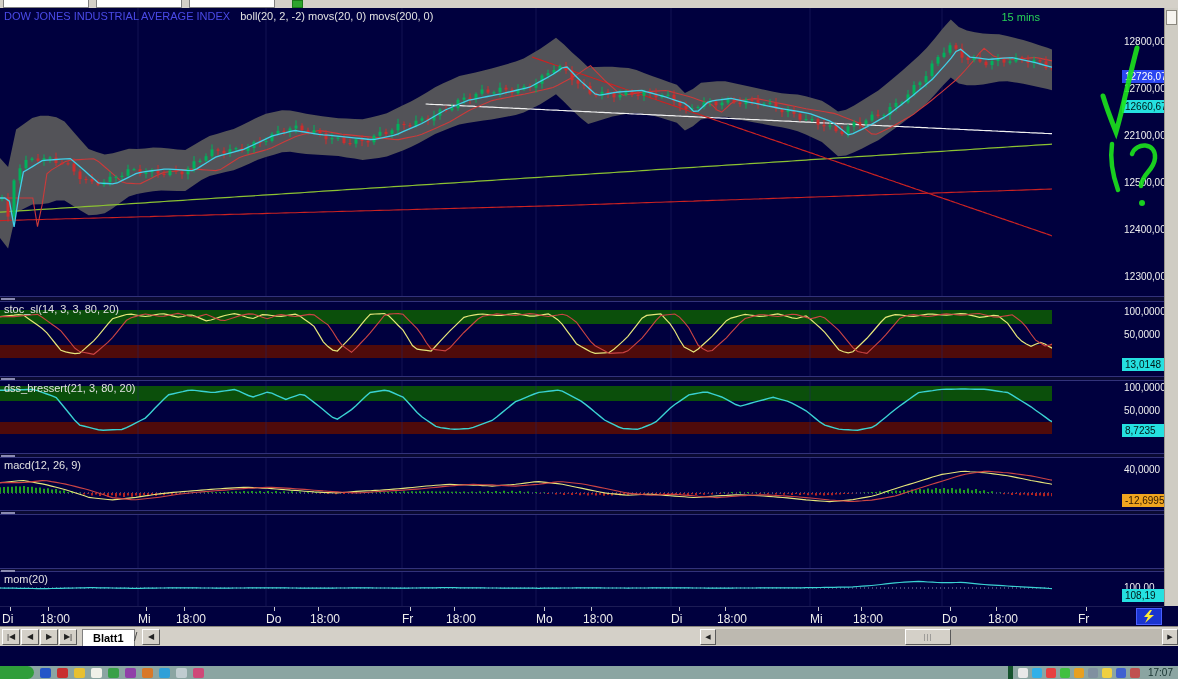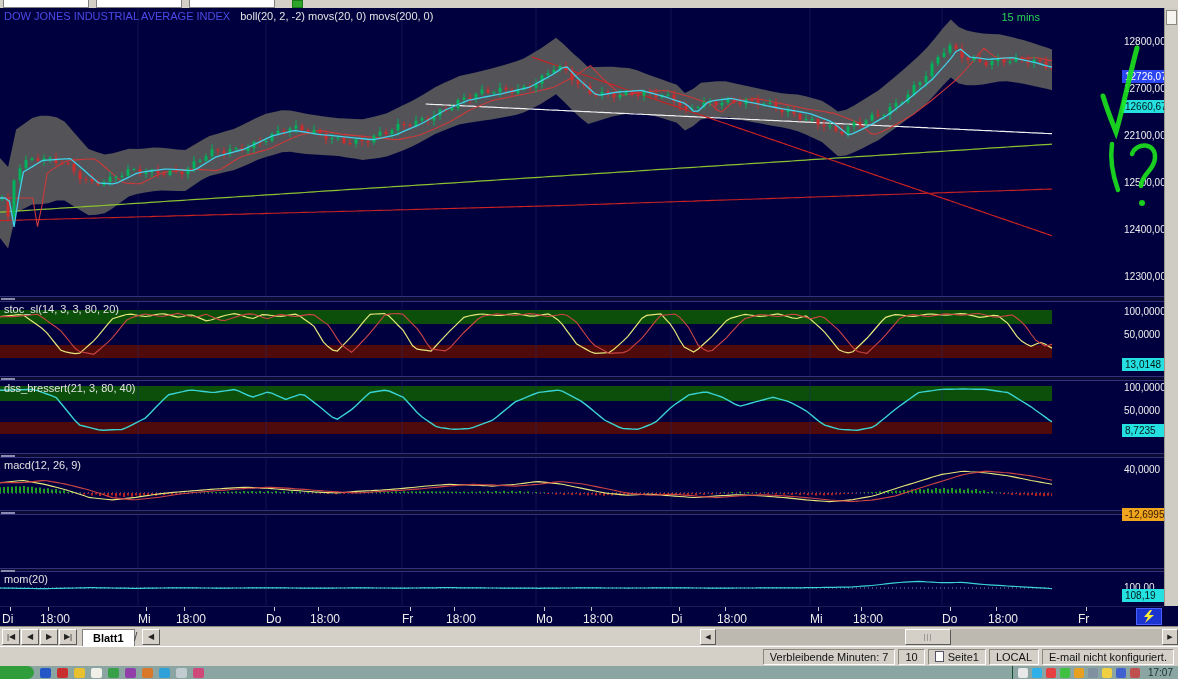--- a/index.html
+++ b/index.html
@@ -47,21 +47,21 @@
   .hs-thumb{position:absolute;left:205px;top:0;width:46px;height:16px;background:#d4d0c8;border:1px solid;border-color:#fff #5a5a5a #5a5a5a #fff;font-size:7px;text-align:center;line-height:14px;color:#777;letter-spacing:1px}
 
   .statusbar{position:absolute;left:0;top:646px;width:1178px;height:20px;background:#d4d0c8;border-top:1px solid #fff;display:flex;align-items:center;justify-content:flex-end;gap:3px;padding-right:4px;font-size:11px;color:#111;z-index:20}
   .sb-seg{border:1px solid;border-color:#8a877e #fff #fff #8a877e;height:16px;padding:0 6px;display:flex;align-items:center;gap:4px;background:#d4d0c8;white-space:nowrap}
   .page-icon{width:9px;height:11px;background:#fff;border:1px solid #556;display:inline-block}
 
   .taskbar{position:absolute;left:0;top:666px;width:1178px;height:13px;background:#8ba5a2;display:flex;align-items:center;z-index:20}
   .start-frag{width:34px;height:13px;background:#2f9e3a;border-radius:0 7px 7px 0;flex:none}
   .ql-icon{width:11px;height:10px;margin-left:6px;border-radius:2px;flex:none}
   .tb-spacer{flex:1}
-  .tray{display:flex;align-items:center;gap:4px;padding:4px 5px;border-left:1px solid #14532d;height:13px}
+  .tray{display:flex;align-items:center;gap:4px;padding:4px 5px;border-left:5px solid #14532d;height:13px}
   .tray-icon{width:10px;height:10px;border-radius:2px;flex:none}
   .clock{font-size:10px;color:#14302e;margin-left:4px;white-space:nowrap}
 </style>
 </head>
 <body>
 
 <div class="app">
 
   <div class="top-strip">
     <div class="ts-box" style="left:3px;width:86px"></div>
@@ -491,21 +491,21 @@
         <polyline points="0.0,14.6 4.7,14.1 9.4,13.6 14.1,13.2 18.7,12.7 23.4,13.0 28.1,16.4 32.8,19.8 37.5,23.1 42.2,26.5 46.9,30.9 51.5,36.7 56.2,42.5 60.9,48.3 65.6,49.9 70.3,50.8 75.0,51.7 79.7,51.2 84.4,47.1 89.0,43.0 93.7,38.9 98.4,33.6 103.1,27.9 107.8,22.1 112.5,16.8 117.2,15.3 121.8,13.9 126.5,12.5 131.2,12.2 135.9,13.0 140.6,13.8 145.3,14.5 150.0,13.8 154.6,12.9 159.3,12.0 164.0,11.8 168.7,12.9 173.4,14.1 178.1,15.2 182.8,14.5 187.4,13.1 192.1,13.0 196.8,14.9 201.5,16.9 206.2,18.8 210.9,18.0 215.6,16.5 220.3,14.9 224.9,13.5 229.6,12.5 234.3,11.6 239.0,12.6 243.7,14.2 248.4,15.7 253.1,16.5 257.7,14.5 262.4,12.6 267.1,12.8 271.8,13.5 276.5,14.1 281.2,14.4 285.9,13.6 290.5,12.9 295.2,12.1 299.9,14.1 304.6,17.4 309.3,20.7 314.0,24.4 318.7,32.1 323.3,39.8 328.0,44.6 332.7,48.1 337.4,49.0 342.1,44.1 346.8,39.3 351.5,34.4 356.2,28.9 360.8,23.1 365.5,17.3 370.2,12.3 374.9,12.0 379.6,11.8 384.3,11.5 389.0,14.0 393.6,18.7 398.3,23.5 403.0,28.2 407.7,35.8 412.4,43.5 417.1,47.2 421.8,47.8 426.4,48.4 431.1,49.1 435.8,44.0 440.5,38.9 445.2,33.8 449.9,28.9 454.6,24.4 459.2,19.9 463.9,15.4 468.6,14.0 473.3,13.2 478.0,12.4 482.7,12.0 487.4,12.5 492.1,13.0 496.7,13.5 501.4,13.3 506.1,12.6 510.8,12.0 515.5,11.4 520.2,12.3 524.9,13.2 529.5,14.1 534.2,14.2 538.9,13.5 543.6,12.7 548.3,11.9 553.0,14.6 557.7,17.7 562.3,22.4 567.0,28.8 571.7,35.2 576.4,41.7 581.1,44.5 585.8,47.1 590.5,49.7 595.1,51.3 599.8,51.1 604.5,50.8 609.2,50.5 613.9,47.3 618.6,43.1 623.3,38.9 627.9,34.3 632.6,28.3 637.3,22.3 642.0,16.2 646.7,13.4 651.4,12.9 656.1,12.4 660.8,11.8 665.4,16.8 670.1,21.8 674.8,29.0 679.5,37.7 684.2,45.0 688.9,47.5 693.6,50.0 698.2,47.0 702.9,42.8 707.6,38.5 712.3,34.1 717.0,29.0 721.7,23.8 726.4,18.7 731.0,16.1 735.7,14.8 740.4,13.5 745.1,12.3 749.8,13.0 754.5,13.6 759.2,14.3 763.8,14.2 768.5,13.5 773.2,12.7 777.9,11.9 782.6,13.1 787.3,14.5 792.0,15.9 796.7,16.5 801.3,15.1 806.0,13.8 810.7,17.5 815.4,21.6 820.1,25.7 824.8,30.3 829.5,36.1 834.1,41.9 838.8,47.7 843.5,49.8 848.2,50.8 852.9,49.8 857.6,45.3 862.3,40.8 866.9,36.3 871.6,31.0 876.3,25.5 881.0,20.0 885.7,15.3 890.4,13.9 895.1,12.6 899.7,12.8 904.4,13.5 909.1,14.1 913.8,14.4 918.5,13.7 923.2,12.9 927.9,12.1 932.6,12.1 937.2,12.5 941.9,12.9 946.6,13.2 951.3,12.7 956.0,12.2 960.7,11.7 965.4,11.9 970.0,13.1 974.7,14.2 979.4,15.4 984.1,14.8 988.8,14.1 993.5,13.3 998.2,13.8 1002.8,17.5 1007.5,21.1 1012.2,27.6 1016.9,34.3 1021.6,39.1 1026.3,42.0 1031.0,44.3 1035.6,42.3 1040.3,40.4 1045.0,42.0 1049.7,44.9 1054.4,47.1 1059.1,48.1 1063.8,49.1 1068.5,46.4 1073.1,43.5 1077.8,40.6 1082.5,37.7 1087.2,36.0 1091.9,39.8 1096.6,39.0 1101.3,38.0 1105.9,39.6 1110.6,43.1 1115.3,46.6 1120.0,50.0" fill="none" stroke="#e6e67a" stroke-width="1.2"></polyline>
         <polyline points="0.0,14.6 4.7,14.6 9.4,14.6 14.1,14.6 18.7,14.3 23.4,13.8 28.1,13.3 32.8,12.8 37.5,12.4 42.2,15.2 46.9,18.6 51.5,22.0 56.2,25.3 60.9,28.9 65.6,34.7 70.3,40.5 75.0,46.3 79.7,49.6 84.4,50.5 89.0,51.4 93.7,52.3 98.4,48.5 103.1,44.4 107.8,40.3 112.5,35.6 117.2,29.9 121.8,24.1 126.5,18.3 131.2,15.8 135.9,14.4 140.6,13.0 145.3,12.0 150.0,12.7 154.6,13.5 159.3,14.3 164.0,14.1 168.7,13.2 173.4,12.3 178.1,11.4 182.8,12.5 187.4,13.7 192.1,14.8 196.8,15.0 201.5,13.6 206.2,12.3 210.9,14.3 215.6,16.2 220.3,18.1 224.9,18.5 229.6,17.0 234.3,15.4 239.0,13.9 243.7,12.9 248.4,11.9 253.1,12.1 257.7,13.6 262.4,15.2 267.1,16.7 271.8,15.2 276.5,13.3 281.2,12.6 285.9,13.3 290.5,13.9 295.2,14.5 299.9,13.9 304.6,13.1 309.3,12.4 314.0,12.9 318.7,16.2 323.3,19.6 328.0,22.9 332.7,29.5 337.4,37.1 342.1,43.4 346.8,46.9 351.5,50.3 356.2,45.8 360.8,41.0 365.5,36.1 370.2,30.9 374.9,25.1 379.6,19.3 384.3,13.5 389.0,12.1 393.6,11.8 398.3,11.6 403.0,12.3 407.7,17.1 412.4,21.8 417.1,26.6 421.8,33.1 426.4,40.8 431.1,46.9 435.8,47.6 440.5,48.2 445.2,48.9 449.9,45.8 454.6,40.7 459.2,35.6 463.9,30.5 468.6,26.0 473.3,21.5 478.0,17.0 482.7,14.2 487.4,13.5 492.1,12.7 496.7,11.9 501.4,12.3 506.1,12.8 510.8,13.3 515.5,13.5 520.2,12.8 524.9,12.2 529.5,11.6 534.2,12.0 538.9,12.9 543.6,13.8 548.3,14.5 553.0,13.7 557.7,13.0 562.3,12.2 567.0,13.5 571.7,16.6 576.4,20.2 581.1,26.6 585.8,33.0 590.5,39.4 595.1,43.7 599.8,46.2 604.5,48.8 609.2,51.4 613.9,51.1 618.6,50.9 623.3,50.6 627.9,48.8 632.6,44.6 637.3,40.3 642.0,36.1 646.7,30.4 651.4,24.4 656.1,18.3 660.8,13.6 665.4,13.0 670.1,12.5 674.8,12.0 679.5,15.1 684.2,20.1 688.9,26.0 693.6,34.7 698.2,43.3 702.9,46.7 707.6,49.2 712.3,48.5 717.0,44.2 721.7,40.0 726.4,35.8 731.0,30.7 735.7,25.6 740.4,20.5 745.1,16.5 749.8,15.2 754.5,13.9 759.2,12.7 763.8,12.8 768.5,13.4 773.2,14.0 777.9,14.5 782.6,13.7 787.3,13.0 792.0,12.2 796.7,12.6 801.3,14.0 806.0,15.4 810.7,16.8 815.4,15.6 820.1,14.3 824.8,16.0 829.5,20.1 834.1,24.2 838.8,28.4 843.5,34.1 848.2,39.9 852.9,45.7 857.6,49.5 862.3,50.5 866.9,51.3 871.6,46.8 876.3,42.4 881.0,37.9 885.7,32.9 890.4,27.4 895.1,21.9 899.7,16.4 904.4,14.4 909.1,13.0 913.8,12.6 918.5,13.2 923.2,13.9 927.9,14.5 932.6,13.9 937.2,13.2 941.9,12.4 946.6,11.9 951.3,12.3 956.0,12.7 960.7,13.1 965.4,12.9 970.0,12.3 974.7,11.8 979.4,11.5 984.1,12.7 988.8,13.8 993.5,15.0 998.2,15.1 1002.8,14.3 1007.5,13.6 1012.2,12.8 1016.9,16.2 1021.6,19.9 1026.3,25.2 1031.0,32.0 1035.6,38.1 1040.3,41.0 1045.0,43.8 1049.7,43.0 1054.4,41.1 1059.1,41.0 1063.8,43.9 1068.5,46.8 1073.1,47.8 1077.8,48.7 1082.5,47.4 1087.2,44.5 1091.9,41.6 1096.6,38.7 1101.3,35.8 1105.9,38.5 1110.6,39.3 1115.3,38.3 1120.0,38.4" fill="none" stroke="#cc4444" stroke-width="1.1"></polyline>
       </svg>
     </div>
 
   <div class="hsep" style="top:376px;height:5px">
       <div class="hsep-grip"></div>
     </div>
 
   <div class="panel" id="panel-dss" style="top:381px;height:72px">
-    <div class="p-label">dss_bressert(21, 3, 80, 40)</div>
+    <div class="p-label">dss_bressert(21, 3, 80, 20)</div>
   <svg width="1122" height="72">
         <rect x="0" y="5" width="1120" height="15" fill="#0b4f0b"></rect>
         <rect x="0" y="41" width="1120" height="12" fill="#4f0b0b"></rect>
         <line x1="138" y1="0" x2="138" y2="72" stroke="#26266a" stroke-opacity="0.5"></line>
         <line x1="266" y1="0" x2="266" y2="72" stroke="#26266a" stroke-opacity="0.5"></line>
         <line x1="402" y1="0" x2="402" y2="72" stroke="#26266a" stroke-opacity="0.5"></line>
         <line x1="536" y1="0" x2="536" y2="72" stroke="#26266a" stroke-opacity="0.5"></line>
         <line x1="671" y1="0" x2="671" y2="72" stroke="#26266a" stroke-opacity="0.5"></line>
         <line x1="810" y1="0" x2="810" y2="72" stroke="#26266a" stroke-opacity="0.5"></line>
         <line x1="942" y1="0" x2="942" y2="72" stroke="#26266a" stroke-opacity="0.5"></line>
@@ -905,21 +905,21 @@
       <div class="ytick" style="top: 271px; text-align: right;">12300,00</div>
       <div class="badge blue" style="top: 69.7471px;">12726,07</div>
       <div class="badge cyan" style="top: 100.485px;">12660,67</div>
       <div class="ytick" style="top: 306px;">100,0000</div>
       <div class="ytick" style="top: 329px;">50,0000</div>
       <div class="badge cyan" style="top: 346px; margin-top: 12px;">13,0148</div>
       <div class="ytick" style="top: 382px;">100,0000</div>
       <div class="ytick" style="top: 405px;">50,0000</div>
       <div class="badge cyan" style="top: 424px;">8,7235</div>
       <div class="ytick" style="top: 464px;">40,0000</div>
-      <div class="badge orange" style="top: 508px; text-align: center;">-12,6995</div>
+      <div class="badge orange" style="top: 494px; text-align: center;">-12,6995</div>
       <div class="ytick" style="top: 582px;">100,00</div>
       <div class="badge cyan" style="top: 589px;">108,19</div>
     </div>
 
   <div class="vscroll">
     <div class="vthumb"></div>
   </div>
 
   <svg class="annot" width="100" height="190">
     <path d="M25,56 C28,66 34,82 38,92 C44,72 52,34 59,8" fill="none" stroke="#1ce41c" stroke-width="5" stroke-linecap="round" opacity="0.9"></path>
@@ -936,38 +936,20 @@
     <div class="sheet-tab">Blatt1</div>
     <div class="tab-slash">/</div>
     <div class="nav-btn" style="left:142px">◀</div>
     <div class="hscroll">
       <div class="hs-arrow" style="left:0">◀</div>
       <div class="hs-thumb">|||</div>
       <div class="hs-arrow" style="right:0">▶</div>
     </div>
   </div>
 
-  <div class="statusbar" id="status-segments">
-      <div class="sb-seg">
-        <span>Verbleibende Minuten: 7</span>
-      </div>
-      <div class="sb-seg">
-        <span>10</span>
-      </div>
-      <div class="sb-seg">
-        <span class="page-icon"></span>
-        <span>Seite1</span>
-      </div>
-      <div class="sb-seg">
-        <span>LOCAL</span>
-      </div>
-      <div class="sb-seg">
-        <span>E-mail nicht konfiguriert.</span>
-      </div>
-    </div>
 
   <div class="taskbar">
     <div class="start-frag"></div>
     <span id="quick-launch" style="display:flex;align-items:center">
         <span class="ql-icon" style="background: rgb(36, 86, 200);"></span>
         <span class="ql-icon" style="background: rgb(200, 48, 48);"></span>
         <span class="ql-icon" style="background: rgb(232, 192, 48);"></span>
         <span class="ql-icon" style="background: rgb(240, 240, 232);"></span>
         <span class="ql-icon" style="background: rgb(56, 160, 72);"></span>
         <span class="ql-icon" style="background: rgb(144, 64, 168);"></span>

